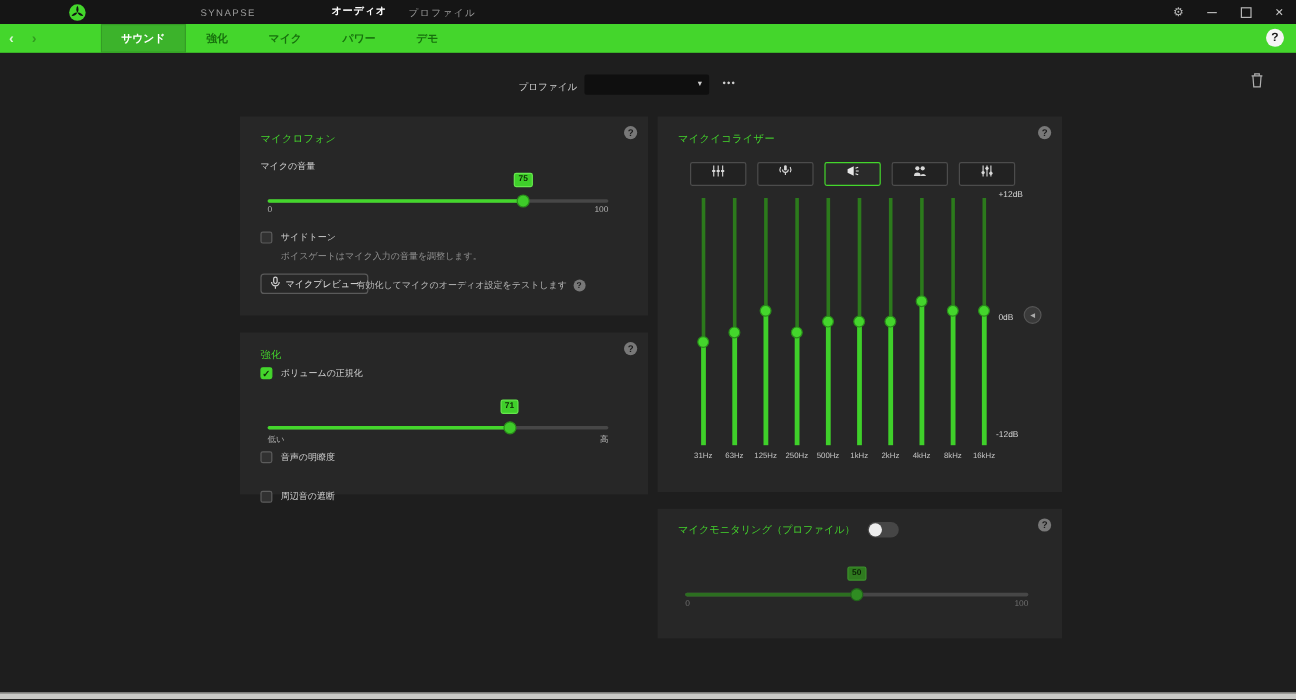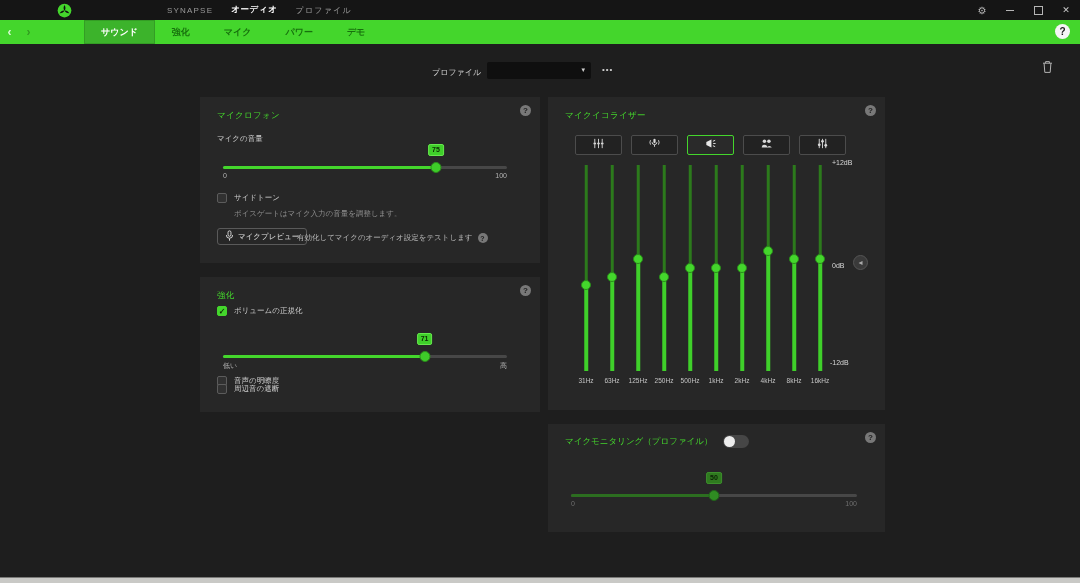--- a/index.html
+++ b/index.html
@@ -5,21 +5,21 @@
   html,body{margin:0;padding:0;background:#000;}
   .window{position:relative;width:1080px;height:583px;background:#1e1e1e;overflow:hidden;
     font-family:"Liberation Sans",sans-serif;-webkit-font-smoothing:antialiased;}
 
   
   .titlebar{position:absolute;top:0;left:0;width:100%;height:20px;background:#151515;
     display:flex;align-items:center;}
   .logo{margin-left:57px;width:15px;height:15px;display:flex;align-items:center;}
   .tb-menu{display:flex;align-items:center;margin-left:95px;gap:18px;}
   .tb-menu-item{font-size:8px;color:#9a9a9a;letter-spacing:1.2px;cursor:default;}
-  .tb-menu-item.active{color:#ffffff;font-weight:bold;font-size:8.5px;letter-spacing:.6px;}
+  .tb-menu-item.active{color:#ffffff;font-weight:bold;font-size:8.5px;letter-spacing:.6px;margin-left:45px;}
   .win-controls{position:absolute;right:0;top:0;height:20px;display:flex;align-items:center;gap:0;}
   .win-btn{width:28px;height:20px;display:flex;align-items:center;justify-content:center;color:#b5b5b5;font-size:9px;}
   .gear{font-size:10px;}
   .min-glyph{width:8px;height:1px;background:#b5b5b5;}
   .max-glyph{width:7px;height:7px;border:1px solid #b5b5b5;}
   .close-glyph{font-size:9px;color:#c8c8c8;}
 
   
   .navbar{position:absolute;top:20px;left:0;width:100%;height:24px;background:#44d62c;display:flex;align-items:stretch;}
   .nav-arrow{width:19px;display:flex;align-items:center;justify-content:center;font-size:12px;font-weight:bold;}
@@ -220,21 +220,21 @@
       <div class="hs-thumb" style="left: 71%;"></div>
       <div class="hs-labels">
           <span class="hs-min">低い</span>
           <span class="hs-max">高</span>
         </div>
     </div>
     <div class="cb" style="left:17px;top:99px;">
       <span class="cb-box"></span>
       <span class="cb-label">音声の明瞭度</span>
     </div>
-    <div class="cb" style="left:17px;top:107px;">
+    <div class="cb" style="left:17px;top:132px;">
       <span class="cb-box"></span>
       <span class="cb-label">周辺音の遮断</span>
     </div>
   </div>
 
   <div class="panel panel-eq">
     <div class="panel-title">マイクイコライザー</div>
     <div class="info-icon">?</div>
 
     <div class="eq-presets" id="eq-presets">

